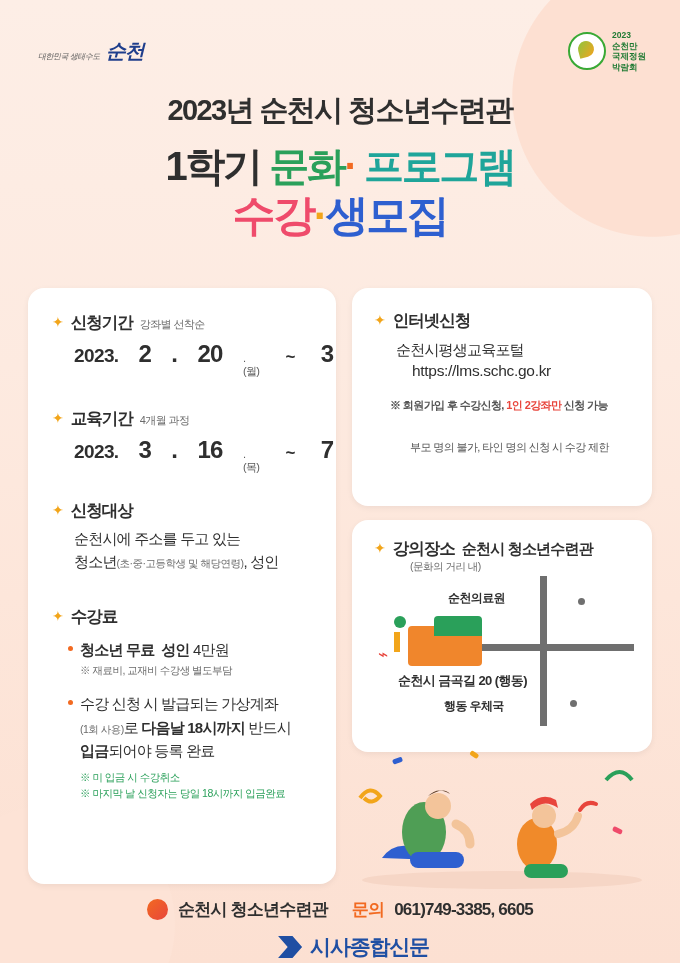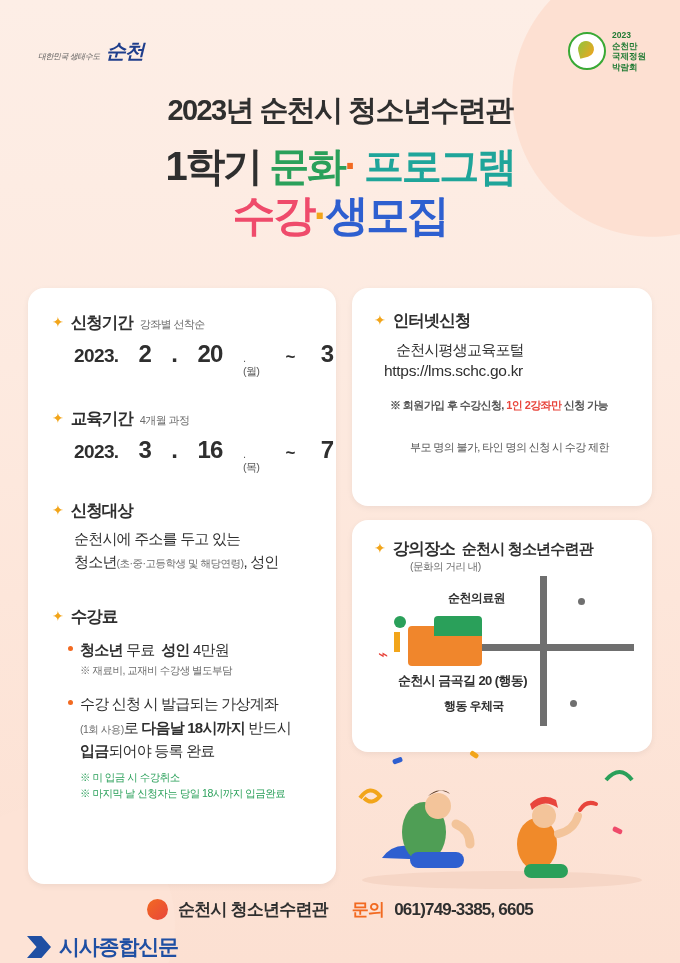--- a/index.html
+++ b/index.html
@@ -181,21 +181,21 @@
   .foot-row{
     display:flex;align-items:center;justify-content:center;gap:10px;
     font-size:17px;font-weight:bold;color:#2f2f2f;letter-spacing:-0.8px;
   }
   .foot-mark{
     width:21px;height:21px;border-radius:50%;
     background:linear-gradient(135deg,#f26a21,#e8453c);
   }
   .foot-ask{color:#f26a21;font-weight:bold;}
   .press{
-    margin-top:12px;display:flex;align-items:center;justify-content:flex-start;gap:8px;margin-left:27px;
+    margin-top:12px;display:flex;align-items:center;justify-content:center;gap:8px;margin-left:27px;
   }
   .press-mark{
     width:24px;height:22px;background:#1f4fa3;
     clip-path:polygon(0 0,60% 0,100% 50%,60% 100%,0 100%,40% 50%);
   }
   .press-name{font-size:21px;font-weight:bold;color:#1f4fa3;letter-spacing:-1.2px;}
 </style>
 </head>
 <body>
 
@@ -286,21 +286,21 @@
       <div class="sec-head">
         <span class="star">✦</span>
         <span class="sec-title">수강료</span>
       </div>
 
       <div class="bullet" style="padding-left:16px;margin-top:10px;">
         <span class="dot"></span>
         <div>
           <div class="body-txt">
             <span style="font-weight:bold;">청소년</span>
-            <span style="font-weight:normal;">무료</span>&nbsp;
+            <span style="font-weight:bold;">무료</span>&nbsp;
             <span style="font-weight:bold;">성인</span>
             <span>4만원</span>
           </div>
           <div class="tiny" style="margin-top:3px;">※ 재료비, 교재비 수강생 별도부담</div>
         </div>
       </div>
 
       <div class="bullet" style="padding-left:16px;margin-top:14px;">
         <span class="dot"></span>
         <div>
@@ -318,21 +318,21 @@
     </div>
 
   </div>
 
   <div class="card" id="card-right-top">
     <div class="sec-head" style="position:absolute;left:22px;top:22px;">
       <span class="star">✦</span>
       <span class="sec-title">인터넷신청</span>
     </div>
     <div class="body-txt" style="position:absolute;left:44px;top:50px;">순천시평생교육포털</div>
-    <a class="url" style="position:absolute;left:32px;top:74px;text-decoration:none;color:#2f2f2f;">https://lms.schc.go.kr</a>
+    <a class="url" style="position:absolute;left:60px;top:74px;text-decoration:none;color:#2f2f2f;">https://lms.schc.go.kr</a>
 
     <div class="note-row" style="position:absolute;left:38px;top:108px;width:250px;font-weight:bold;">
       <span>※ 회원가입 후 수강신청, </span><b>1인 2강좌만</b><span> 신청 가능</span>
     </div>
     <div class="note-indent" style="position:absolute;left:46px;top:152px;width:246px;">부모 명의 불가, 타인 명의 신청 시 수강 제한</div>
   </div>
 
   <div class="card" id="card-right-bottom">
     <div class="sec-head" style="position:absolute;left:22px;top:18px;">
       <span class="star">✦</span>

